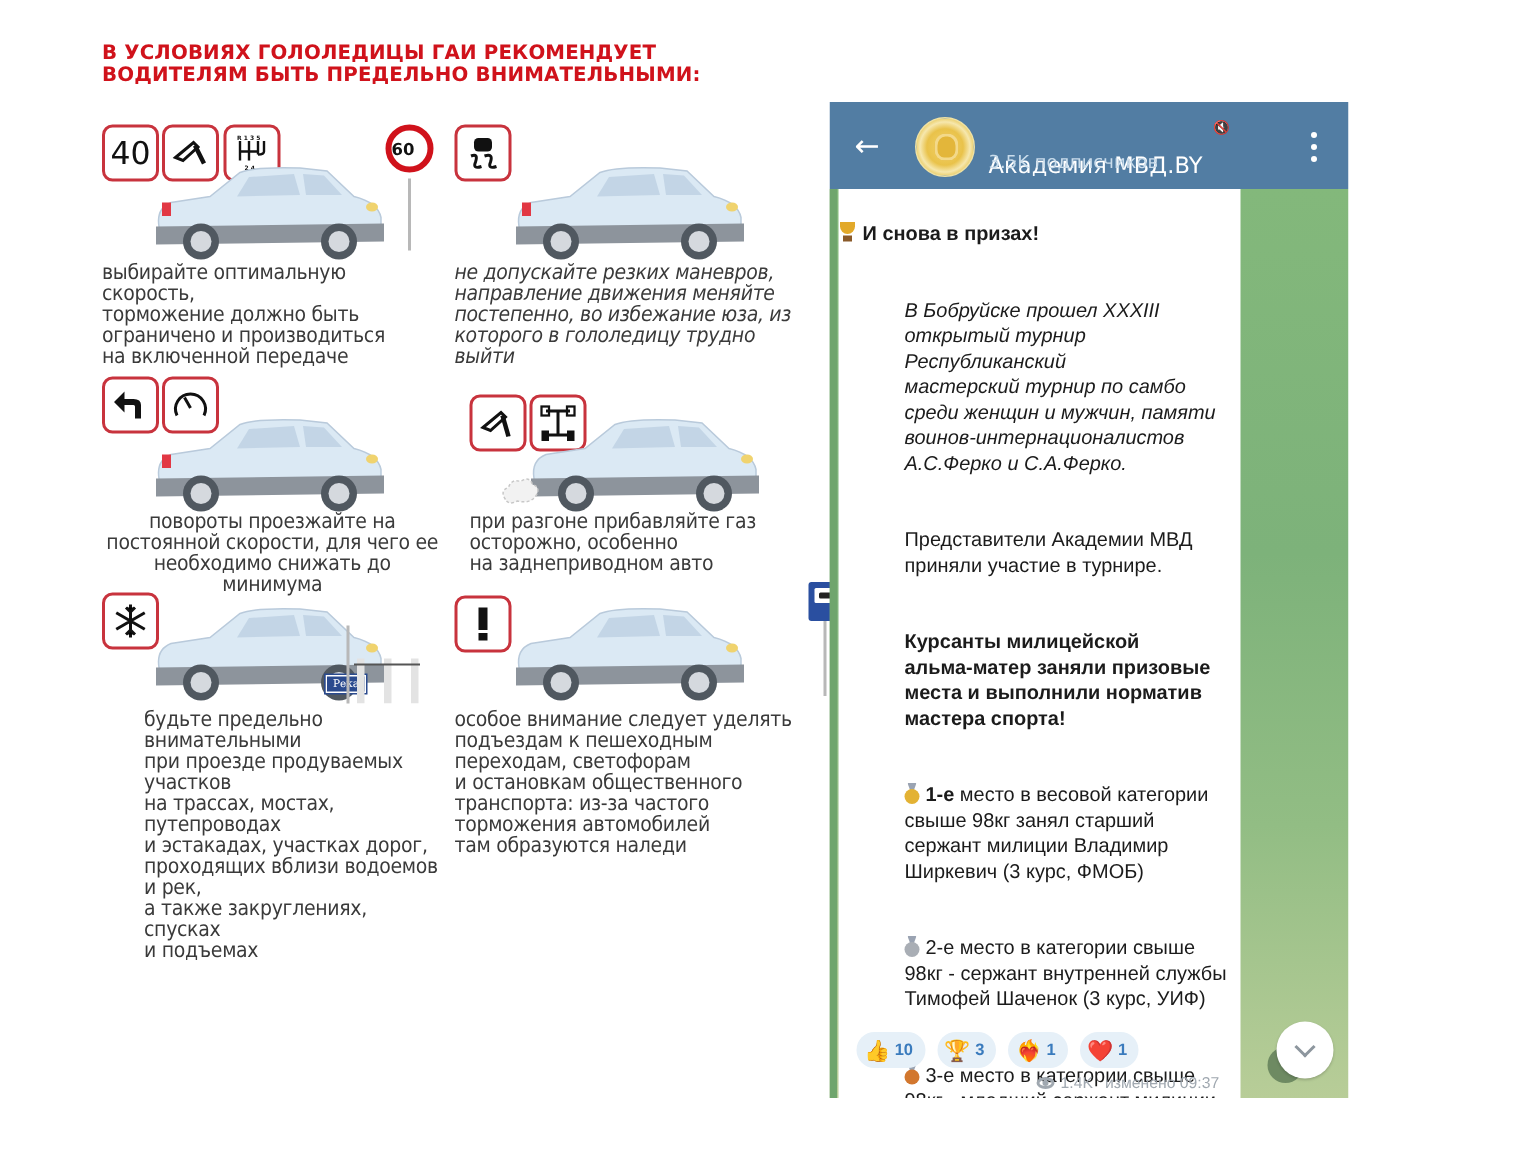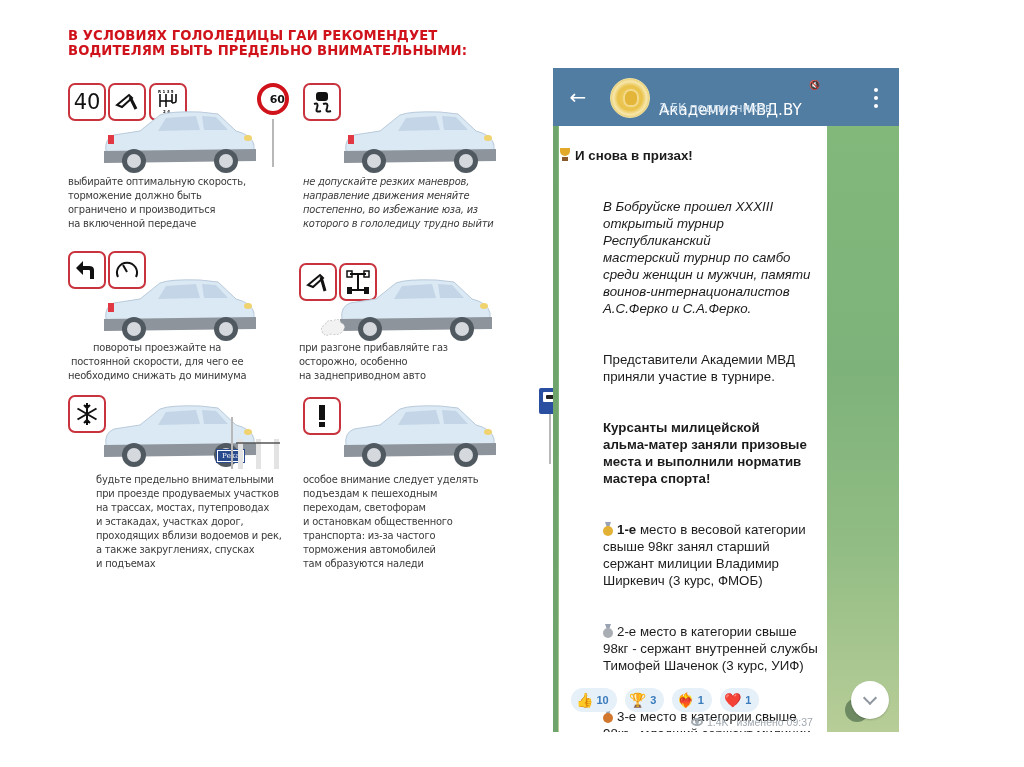--- a/index.html
+++ b/index.html
@@ -10,32 +10,32 @@
   .infographic { position: absolute; left: 60px; top: 15px; width: 470px; height: 560px; }
   .ig-title {
     position: absolute; left: 8px; top: 13px; width: 460px;
     color: #d0121b; font-family: "DejaVu Sans", sans-serif; font-weight: bold;
     font-size: 13.2px; line-height: 15px; letter-spacing: 0.1px; text-transform: uppercase;
   }
   .cell { position: absolute; width: 235px; }
   .cell .caption {
     position: absolute; left: 8px; color: #3a3a3a;
     font-family: "DejaVu Sans Condensed", "DejaVu Sans", sans-serif;
-    font-size: 11px; line-height: 14px; white-space: pre-line; letter-spacing: -0.2px;
+    font-size: 14px; line-height: 14px; white-space: pre-line; letter-spacing: -0.2px;
   }
   .icon-box {
     position: absolute; width: 38px; height: 38px; border: 2px solid #c8333d;
     border-radius: 7px; background: #fff; display: flex; align-items: center; justify-content: center;
     color: #111; font-weight: bold;
   }
   .icon-box svg { width: 26px; height: 26px; }
   .car { position: absolute; }
   .sign-round {
     position: absolute; width: 32px; height: 32px; border-radius: 50%;
-    border: 4px solid #d0121b; background: #fff; display: flex; align-items: center; justify-content: flex-end;
+    border: 4px solid #d0121b; background: #fff; display: flex; align-items: center; justify-content: flex-start;
     font-size: 11px; font-weight: bold; color: #111;
   }
   .pole { position: absolute; width: 2px; background: #b8b8b8; }
   .river-sign {
     position: absolute; background: #2a4a8e; color: #fff; font-family: "DejaVu Serif", serif;
     font-size: 7px; padding: 1px 4px; border: 1px solid #fff; outline: 1px solid #2a4a8e;
   }
   .bus-sign {
     position: absolute; width: 22px; height: 26px; background: #2a4fa0; border-radius: 2px;
     display: flex; align-items: flex-start; justify-content: center; padding-top: 4px;
@@ -203,21 +203,21 @@
       <circle cx="126" cy="56" r="12" fill="#505860"></circle>
         <circle cx="126" cy="56" r="7" fill="#d5d9de"></circle>
       <rect x="8" y="30" width="6" height="9" fill="#e23844"></rect>
         <ellipse cx="148" cy="33" rx="4" ry="3" fill="#f0d36e"></ellipse>
     </svg>
     <div class="caption" style="top:94px;">повороты проезжайте на
 постоянной скорости, для чего ее
 необходимо снижать до минимума</div>
   </div>
 
-  <div class="cell" style="left:231px;top:232px;height:140px;">
+  <div class="cell" style="left:245px;top:232px;height:140px;">
     <div class="icon-box" style="left:8px;top:16px;">
       <svg viewBox="0 0 26 26">
           <path d="M3 16 L15 6 L18 9 L8 18 Z" fill="none" stroke="#111" stroke-width="2"></path>
           <path d="M16 8 L20 22" stroke="#111" stroke-width="3"></path>
         </svg>
     </div>
     <div class="icon-box" style="left:48px;top:16px;">
       <svg viewBox="0 0 26 26">
           <g stroke="#111" stroke-width="2">
             <path d="M5 5 H21 M13 5 V21 M5 21 H21"></path>

